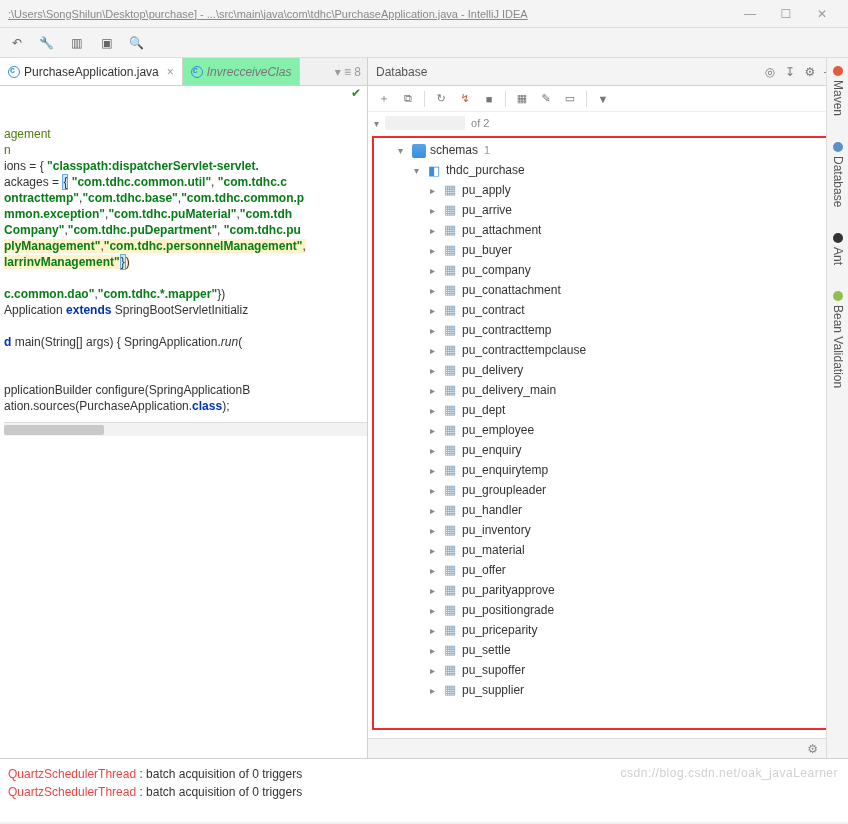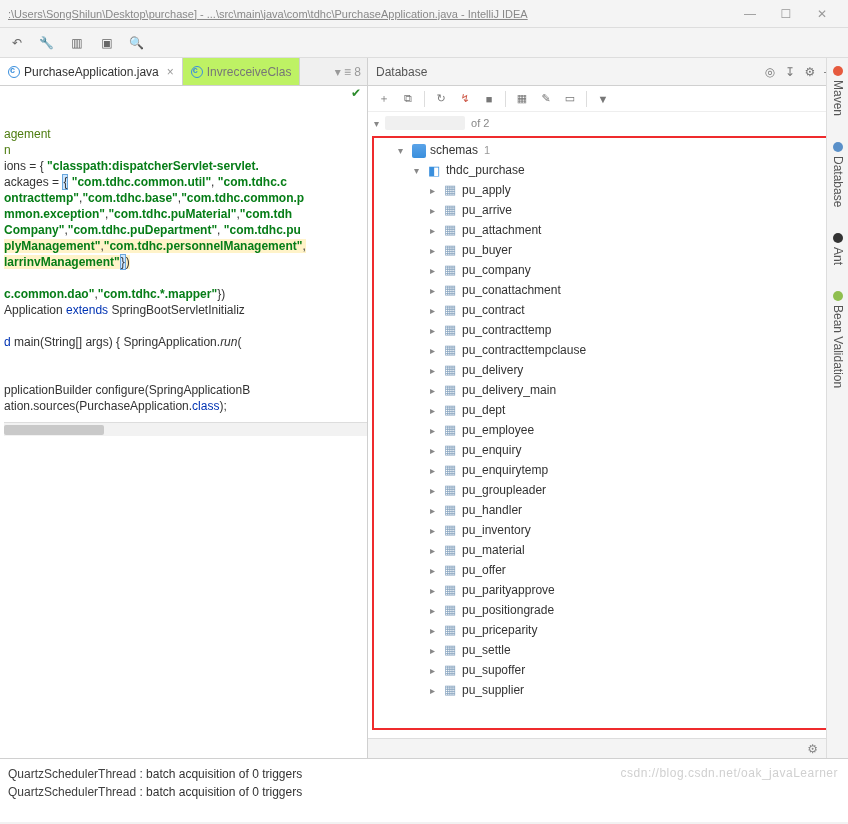--- a/index.html
+++ b/index.html
@@ -6,29 +6,29 @@
 body { background: #f2f2f2; width: 848px; height: 824px; overflow: hidden; color: #333; }
 .titlebar { height: 28px; display: flex; align-items: center; padding: 0 8px; background: #f4f4f4; border-bottom: 1px solid #ddd; }
 .titlebar .path { flex: 1; color: #888; font-size: 11px; text-decoration: underline; }
 .titlebar .winbtn { width: 36px; height: 100%; display: flex; align-items: center; justify-content: center; color: #999; }
 .toolbar { height: 30px; display: flex; align-items: center; gap: 12px; padding: 0 8px; background: #f4f4f4; border-bottom: 1px solid #ddd; color: #666; }
 .toolbar .ico { width: 18px; height: 18px; display: flex; align-items: center; justify-content: center; }
 .main { display: flex; height: 700px; }
 .left { width: 368px; display: flex; flex-direction: column; border-right: 1px solid #d0d0d0; background: #fff; }
 .tabs { height: 28px; display: flex; align-items: center; background: #f0f0f0; border-bottom: 1px solid #d0d0d0; overflow: hidden; }
 .tab { height: 100%; display: flex; align-items: center; gap: 4px; padding: 0 8px; background: #fff; border-right: 1px solid #d0d0d0; font-size: 11px; }
-.tab.inactive { background: #bef264; color: #777; }
+.tab.inactive { background: #86efac; color: #777; font-style: italic; }
 .tab .cirico { width: 12px; height: 12px; border-radius: 50%; border: 1.5px solid #3a8fdd; display: inline-block; position: relative; }
 .tab .cirico::after { content: "c"; position: absolute; left: 1px; top: -2px; color: #3a8fdd; font-size: 9px; font-weight: bold; }
 .tabs .trail { flex: 1; display: flex; justify-content: flex-end; align-items: center; padding-right: 6px; color: #999; font-size: 10px; }
 .gutter { height: 16px; background: #fff; display: flex; justify-content: flex-end; padding-right: 6px; }
 .gutter .chk { color: #2a8a2a; font-size: 12px; }
 .code { flex: 1; background: #fff; padding: 8px 0 8px 4px; overflow: hidden; font-family: Consolas, monospace; font-size: 12px; line-height: 16px; }
 .code pre { white-space: pre; }
-.kw { color: #0033b3; font-weight: normal; }
+.kw { color: #0033b3; font-weight: bold; }
 .str { color: #067d17; font-weight: bold; }
 .ano { color: #4d7c0f; }
 .fn { font-style: italic; }
 .hl { background: #fff3c9; }
 .brace { background: #cde6ff; border:1px solid #6aa7dd; }
 .scrollbar { height: 14px; background: #f2f2f2; border-top: 1px solid #ddd; margin-top: 8px; position: relative; }
 .scrollbar .thumb { position: absolute; left: 0; top: 2px; height: 10px; width: 100px; background: #c9c9c9; border-radius: 2px; }
 .right { flex: 1; display: flex; flex-direction: column; background: #fff; position: relative; }
 .panelhdr { height: 28px; display: flex; align-items: center; padding: 0 8px; border-bottom: 1px solid #d0d0d0; background: #f4f4f4; }
 .panelhdr .title { flex: 1; color: #555; font-size: 12px; }
@@ -46,21 +46,21 @@
 .trow .chev { color:#888; font-size:10px; width:10px; }
 .trow .fico { width:14px; height:14px; display:inline-block; }
 .folder { background: linear-gradient(#5aa3e8,#3a8fdd); border-radius:2px; width:14px; height:10px; margin-top:2px; }
 .schema { width:14px; height:12px; }
 .schema::before { content:"◧"; color:#3a8fdd; font-size:13px; }
 .table { width:14px; height:12px; display:inline-flex; }
 .table::before { content:"▦"; color:#8aa6c1; font-size:13px; line-height:12px; }
 .sgrey { color:#999; font-size:11px; margin-left:2px; }
 .panelfoot { height:20px; display:flex; justify-content:flex-end; align-items:center; padding-right:8px; gap:10px; color:#888; background:#f4f4f4; border-top:1px solid #ddd; }
 .console { height: 64px; background:#fff; border-top:1px solid #d0d0d0; padding: 6px 8px; font-family: Consolas, monospace; font-size:12px; line-height:18px; overflow:hidden; }
-.console .cyan { color:#404040; }
+.console .cyan { color:#ef4444; }
 .sidebar { position:absolute; right:0; top:58px; width:22px; height:700px; background:#f4f4f4; border-left:1px solid #ddd; display:flex; flex-direction:column; align-items:center; padding-top:4px; gap:18px; }
 .sidebar .vtab { writing-mode: vertical-rl; font-size:11px; color:#555; display:flex; align-items:center; gap:4px; padding:4px 0; }
 .sidebar .vtab .dot { width:10px; height:10px; border-radius:50%; }
 .m-col { background:#e65a3e; } .db-col{ background:#5a90c9;} .ant-col{background:#333;} .bean-col{background:#8fbf4f;}
 .watermark { position:absolute; right:10px; bottom:44px; color:#d0d0d0; font-size:12px; letter-spacing:0.5px; }
 </style>
 </head>
 <body>
 
 <div class="titlebar">

